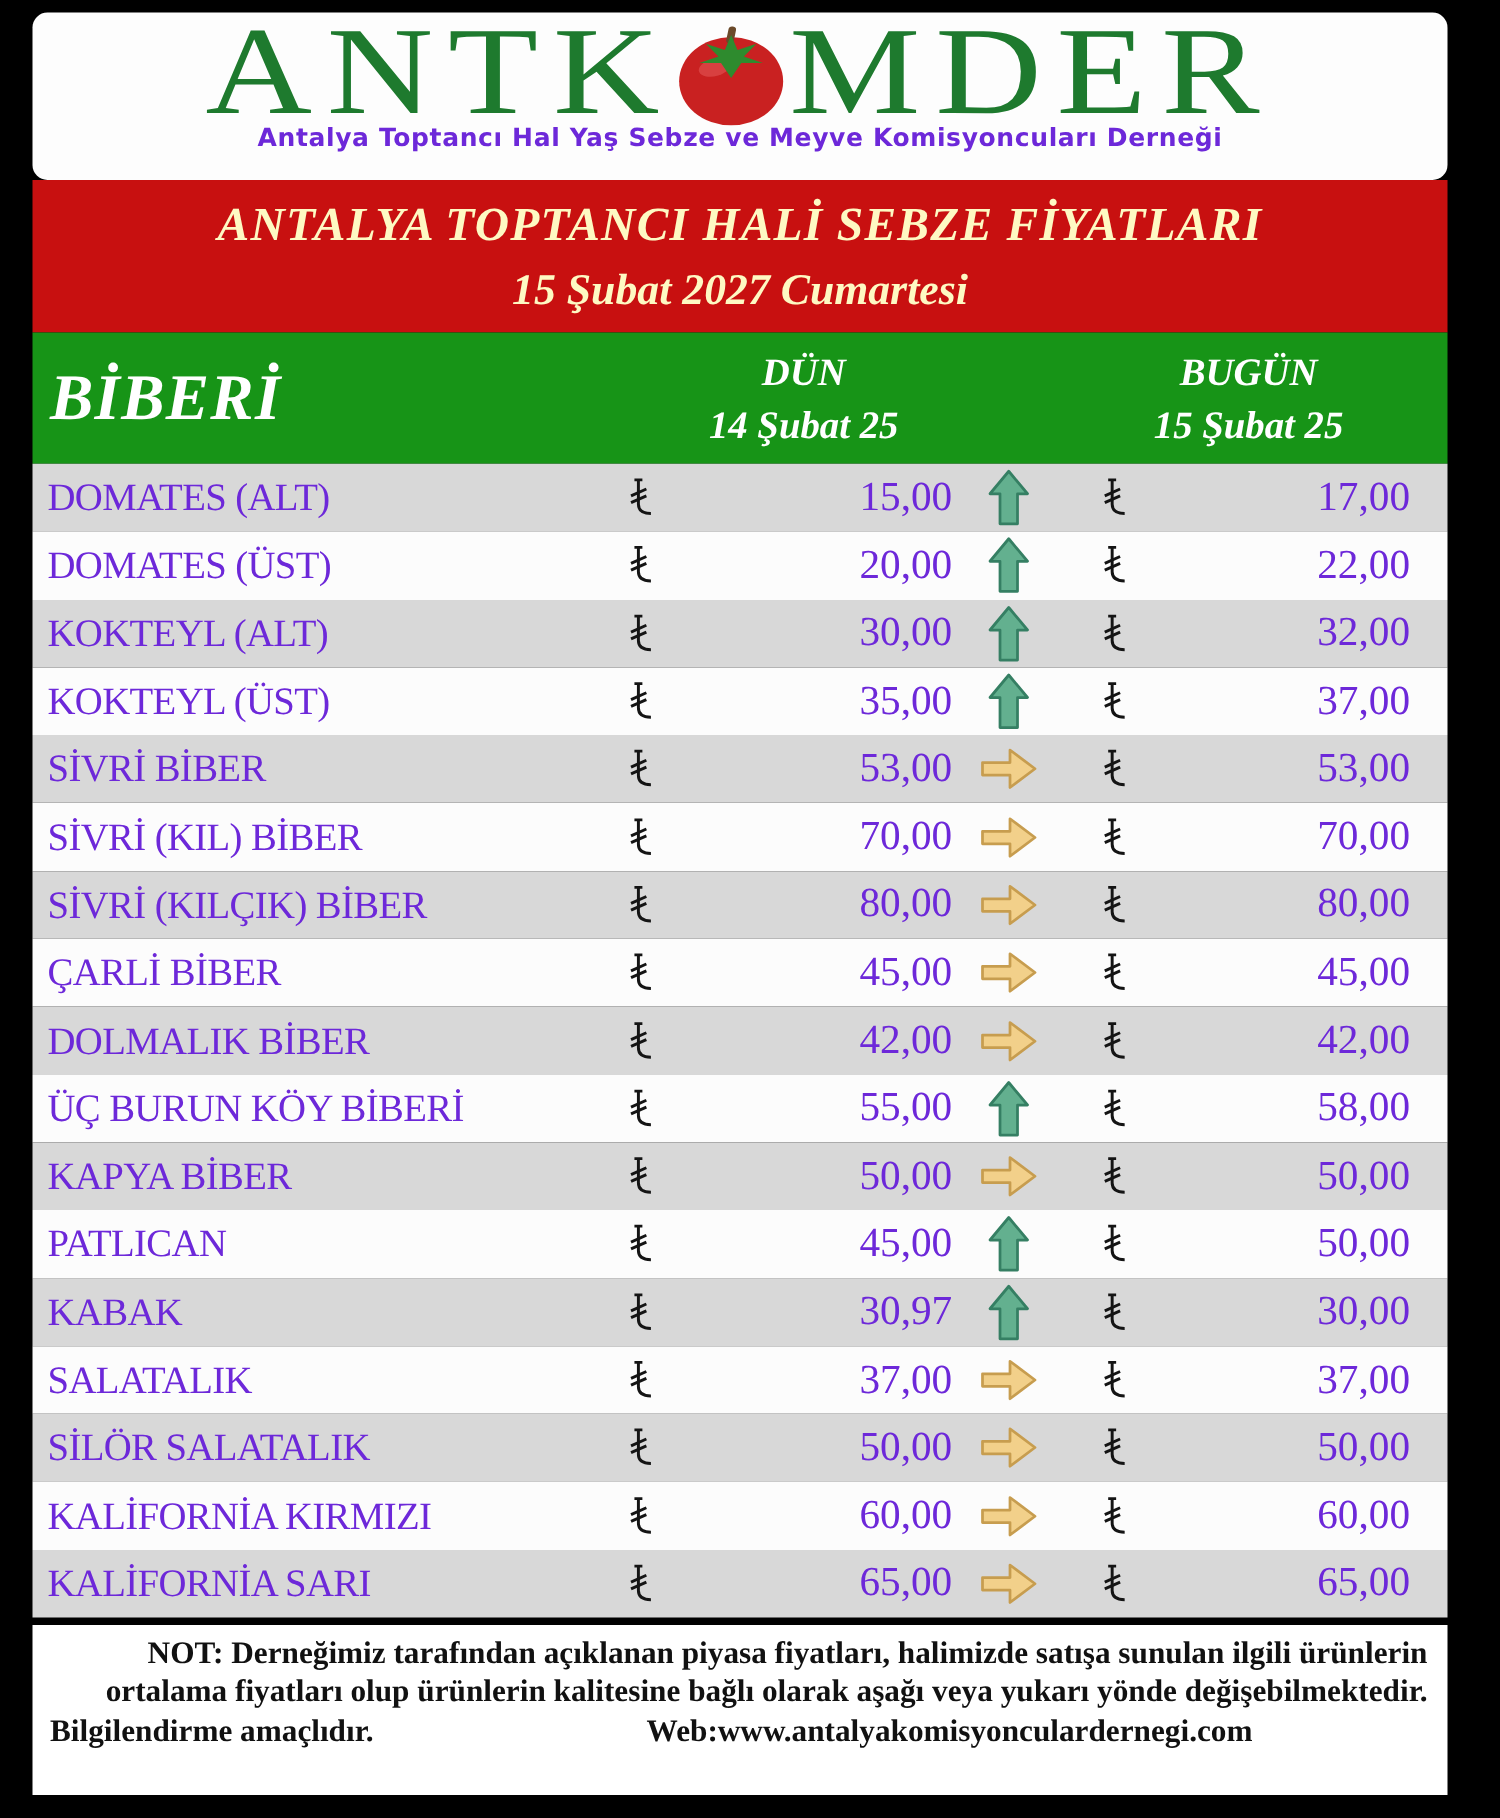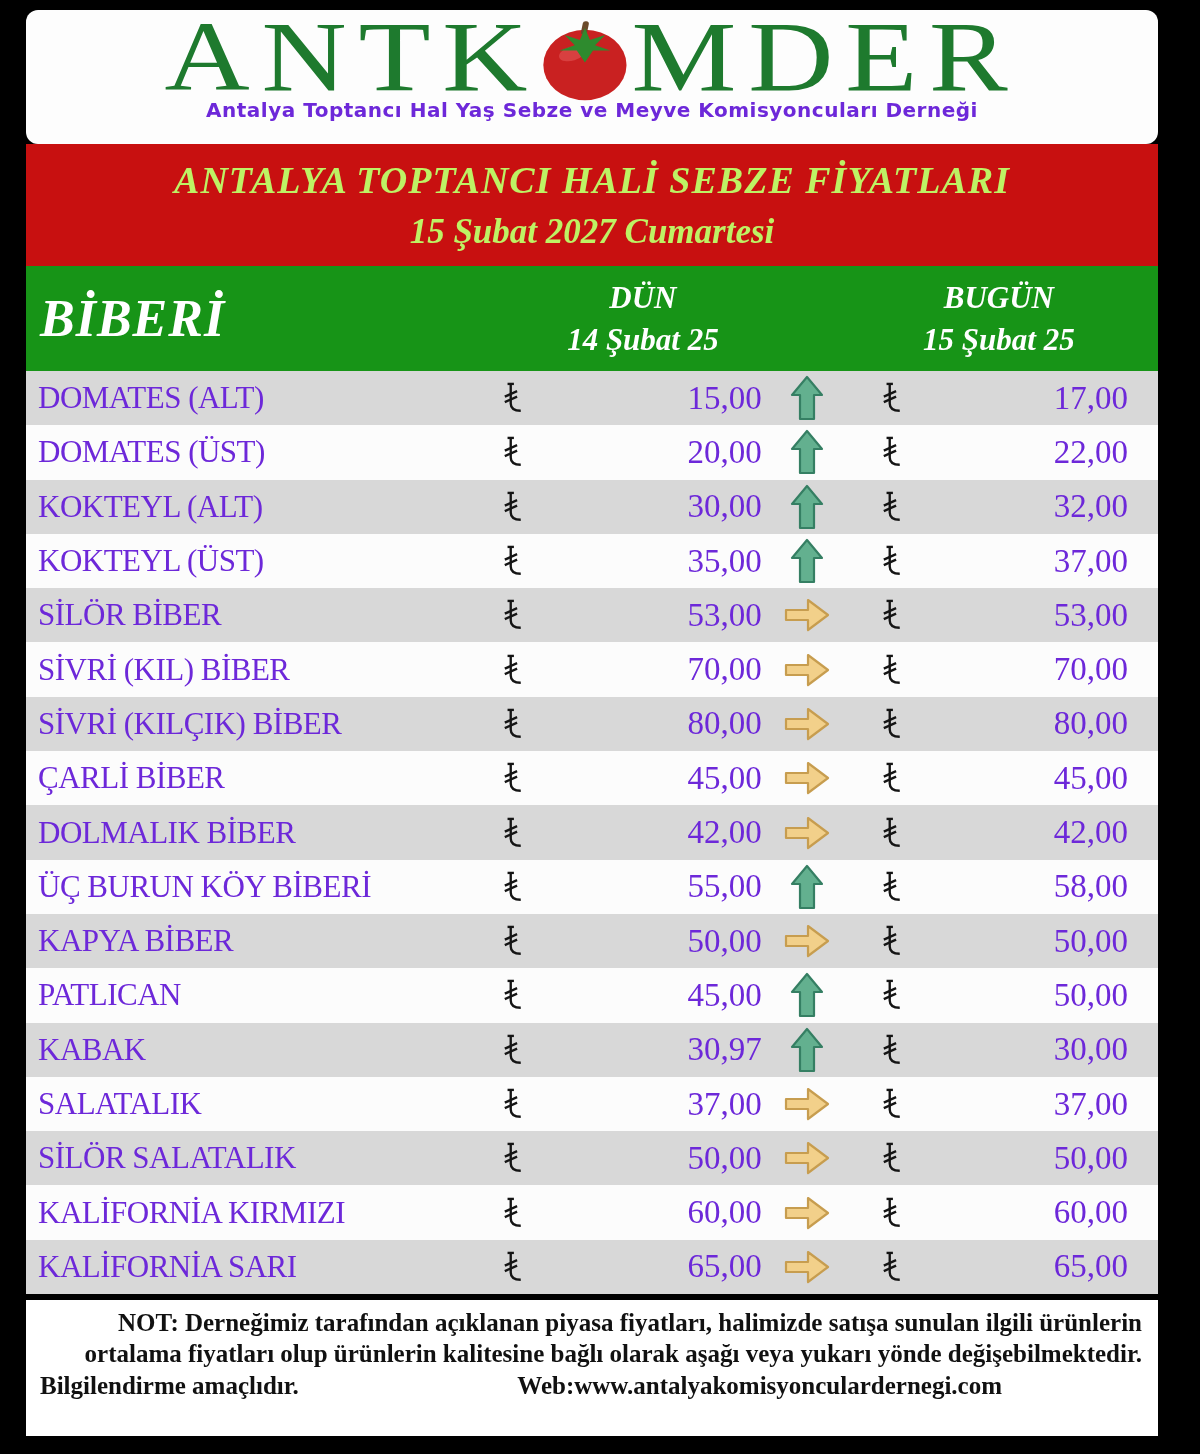--- a/index.html
+++ b/index.html
@@ -23,21 +23,21 @@
   }
   .logo-line svg{vertical-align:-12px;margin:0 -4px;}
   .logo-subtitle{
     font-family:"DejaVu Sans","Liberation Sans",sans-serif;
     font-weight:bold;color:#6d28d9;font-size:20px;margin-top:-10px;
     letter-spacing:0.5px;
   }
 
   
   .red-banner{
-    height:122px;background:#c81010;color:#bef264;
+    height:122px;background:#c81010;color:#fef9c3;
     display:flex;flex-direction:column;justify-content:center;align-items:center;
     gap:10px;font-style:italic;font-weight:bold;
   }
   .banner-title{font-size:38px;letter-spacing:1px;}
   .banner-date{font-size:35px;}
 
   
   .green-header{
     height:105px;background:#179417;color:#fff;
     display:grid;grid-template-columns:38% 33% 29%;
@@ -228,21 +228,21 @@
             <path d="M5 1.5 H12"></path>
             <path d="M8.5 1.5 V23 Q8.5 31 19.5 31"></path>
             <path d="M2 15.5 L15.5 9.5"></path>
             <path d="M2 21.5 L15.5 15.5"></path>
           </g>
         </svg>
       </div>
       <div class="cell-price today">37,00</div>
     </div>
       <div class="row odd">
-      <div class="cell-name">SİLÖR BİBER</div>
+      <div class="cell-name">SİVRİ BİBER</div>
       <div class="cell-lira">
         <svg width="20" height="32" viewBox="0 0 22 34">
           <g fill="none" stroke="#141414" stroke-width="2.6">
             <path d="M5 1.5 H12"></path>
             <path d="M8.5 1.5 V23 Q8.5 31 19.5 31"></path>
             <path d="M2 15.5 L15.5 9.5"></path>
             <path d="M2 21.5 L15.5 15.5"></path>
           </g>
         </svg>
       </div>

